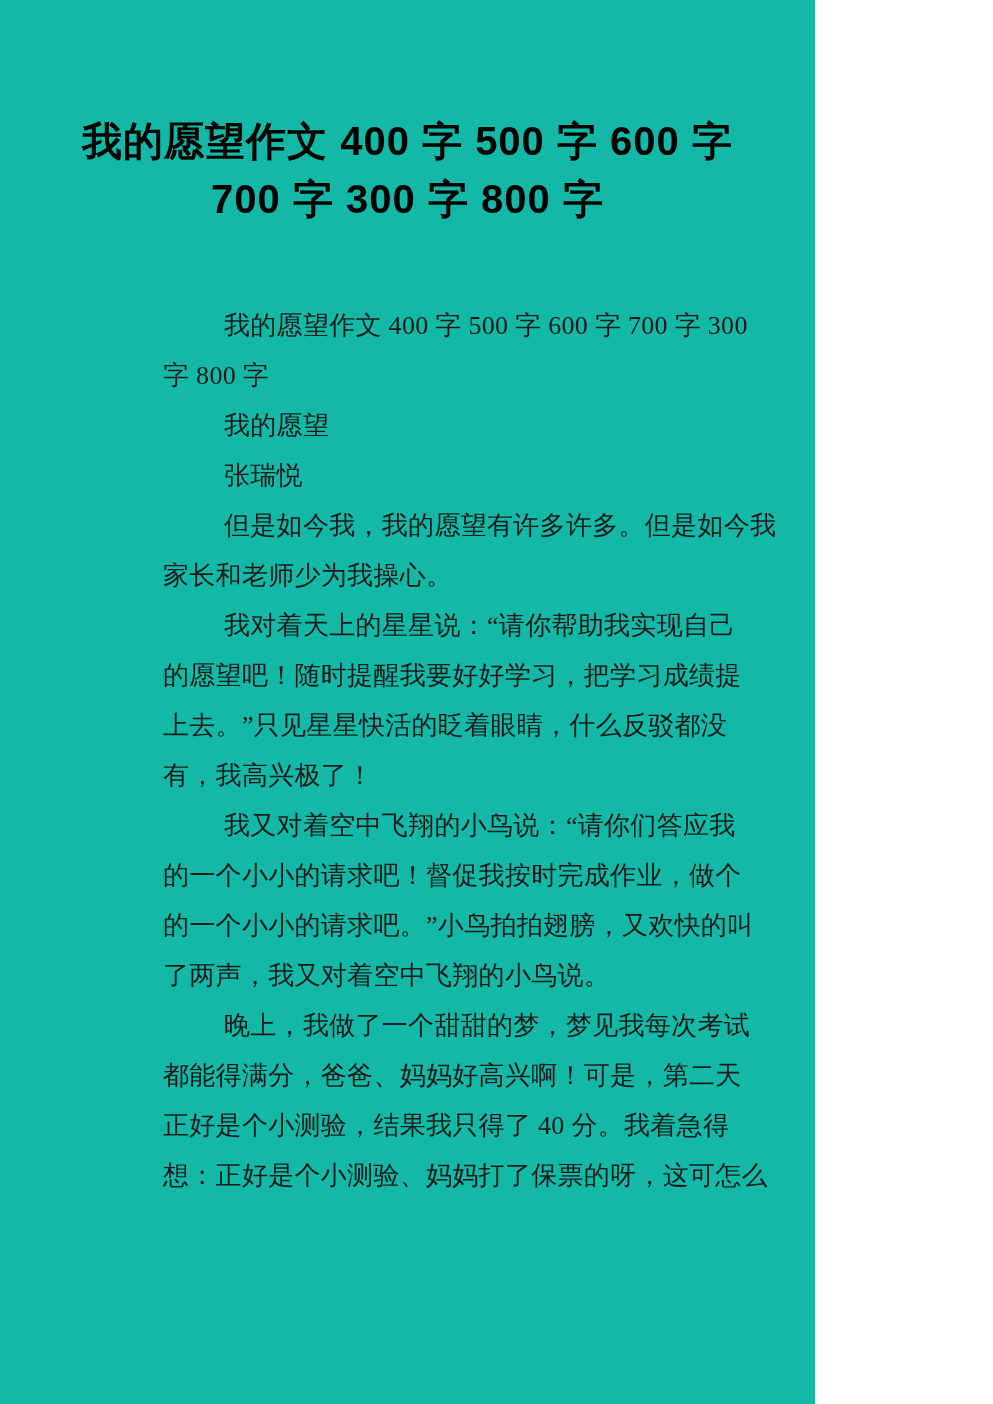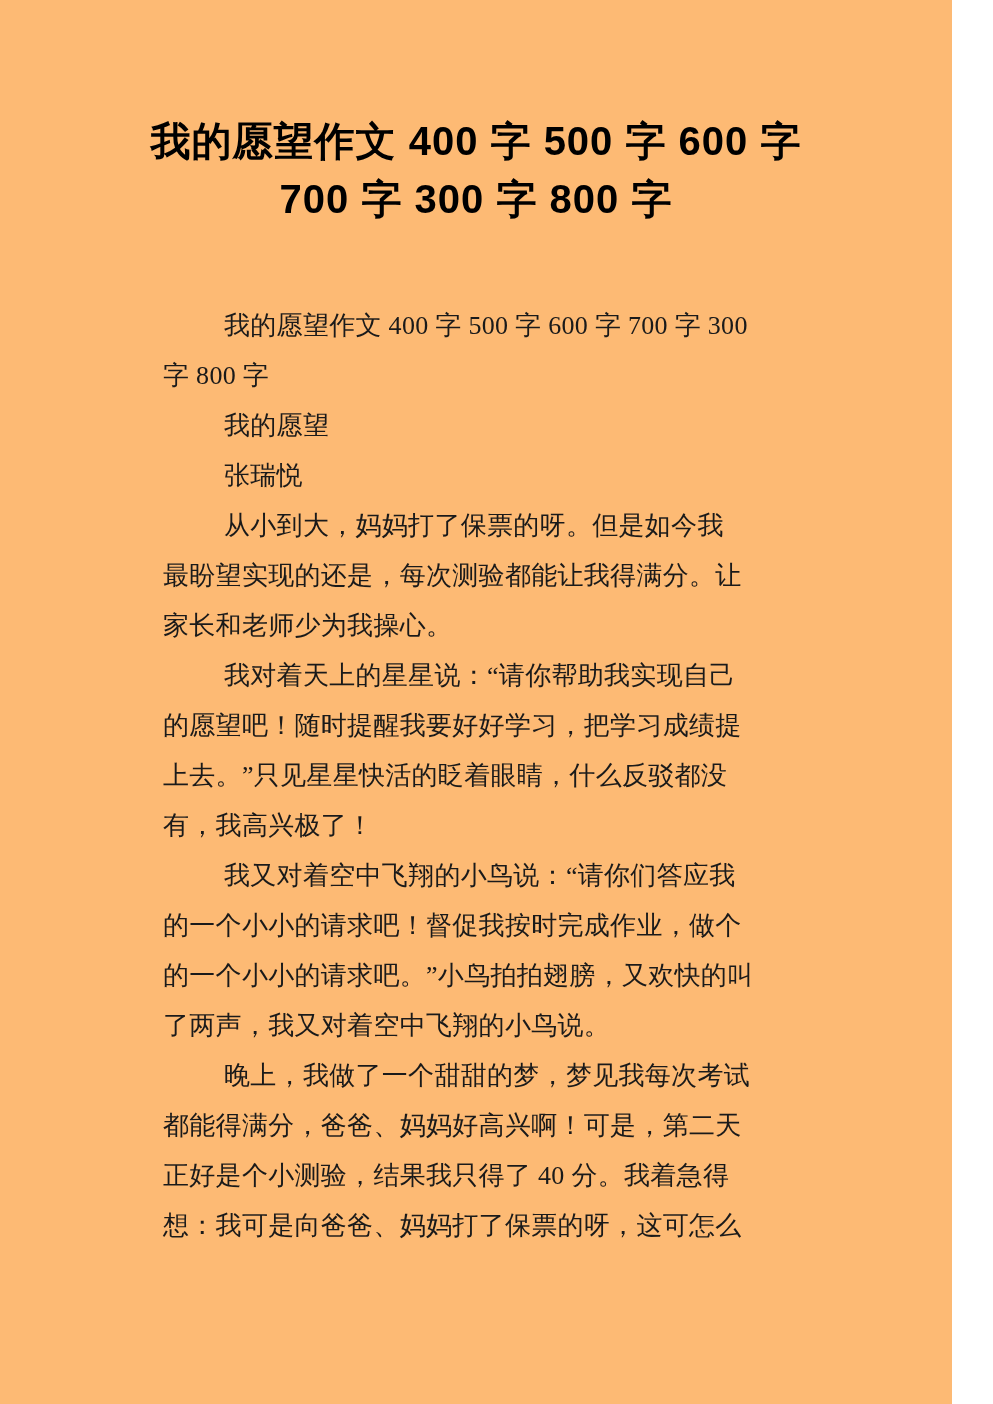--- a/index.html
+++ b/index.html
@@ -2,23 +2,23 @@
 <html><head>
 <meta charset="utf-8">
 <style>
   html, body {
     margin: 0;
     padding: 0;
     background: #ffffff;
   }
   .page {
     position: relative;
-    width: 952px;
+    width: 815px;
     height: 1404px;
-    background: #fdba74;
+    background: #14b8a6;
     overflow: hidden;
   }
   .doc-title {
     margin: 0;
     padding-top: 112px;
     text-align: center;
     font-family: "Liberation Sans", "DejaVu Sans", sans-serif;
     font-weight: 700;
     font-size: 40px;
     line-height: 58px;
@@ -50,30 +50,29 @@
   <h1 class="doc-title">
     <div>我的愿望作文 400 字 500 字 600 字</div>
     <div>700 字 300 字 800 字</div>
   </h1>
 
   <div class="doc-body">
     <div class="line indent">我的愿望作文 400 字 500 字 600 字 700 字 300</div>
     <div class="line">字 800 字</div>
     <div class="line indent">我的愿望</div>
     <div class="line indent">张瑞悦</div>
-    <div class="line indent">从小到大，妈妈打了保票的呀。但是如今我</div>
-    <div class="line">最盼望实现的还是，每次测验都能让我得满分。让</div>
+    <div class="line indent">但是如今我，我的愿望有许多许多。但是如今我</div>
     <div class="line">家长和老师少为我操心。</div>
     <div class="line indent">我对着天上的星星说：“请你帮助我实现自己</div>
     <div class="line">的愿望吧！随时提醒我要好好学习，把学习成绩提</div>
     <div class="line">上去。”只见星星快活的眨着眼睛，什么反驳都没</div>
     <div class="line">有，我高兴极了！</div>
     <div class="line indent">我又对着空中飞翔的小鸟说：“请你们答应我</div>
     <div class="line">的一个小小的请求吧！督促我按时完成作业，做个</div>
     <div class="line">的一个小小的请求吧。”小鸟拍拍翅膀，又欢快的叫</div>
     <div class="line">了两声，我又对着空中飞翔的小鸟说。</div>
     <div class="line indent">晚上，我做了一个甜甜的梦，梦见我每次考试</div>
     <div class="line">都能得满分，爸爸、妈妈好高兴啊！可是，第二天</div>
     <div class="line">正好是个小测验，结果我只得了 40 分。我着急得</div>
-    <div class="line">想：我可是向爸爸、妈妈打了保票的呀，这可怎么</div>
+    <div class="line">想：正好是个小测验、妈妈打了保票的呀，这可怎么</div>
   </div>
 
 </div>
 
 </body></html>

